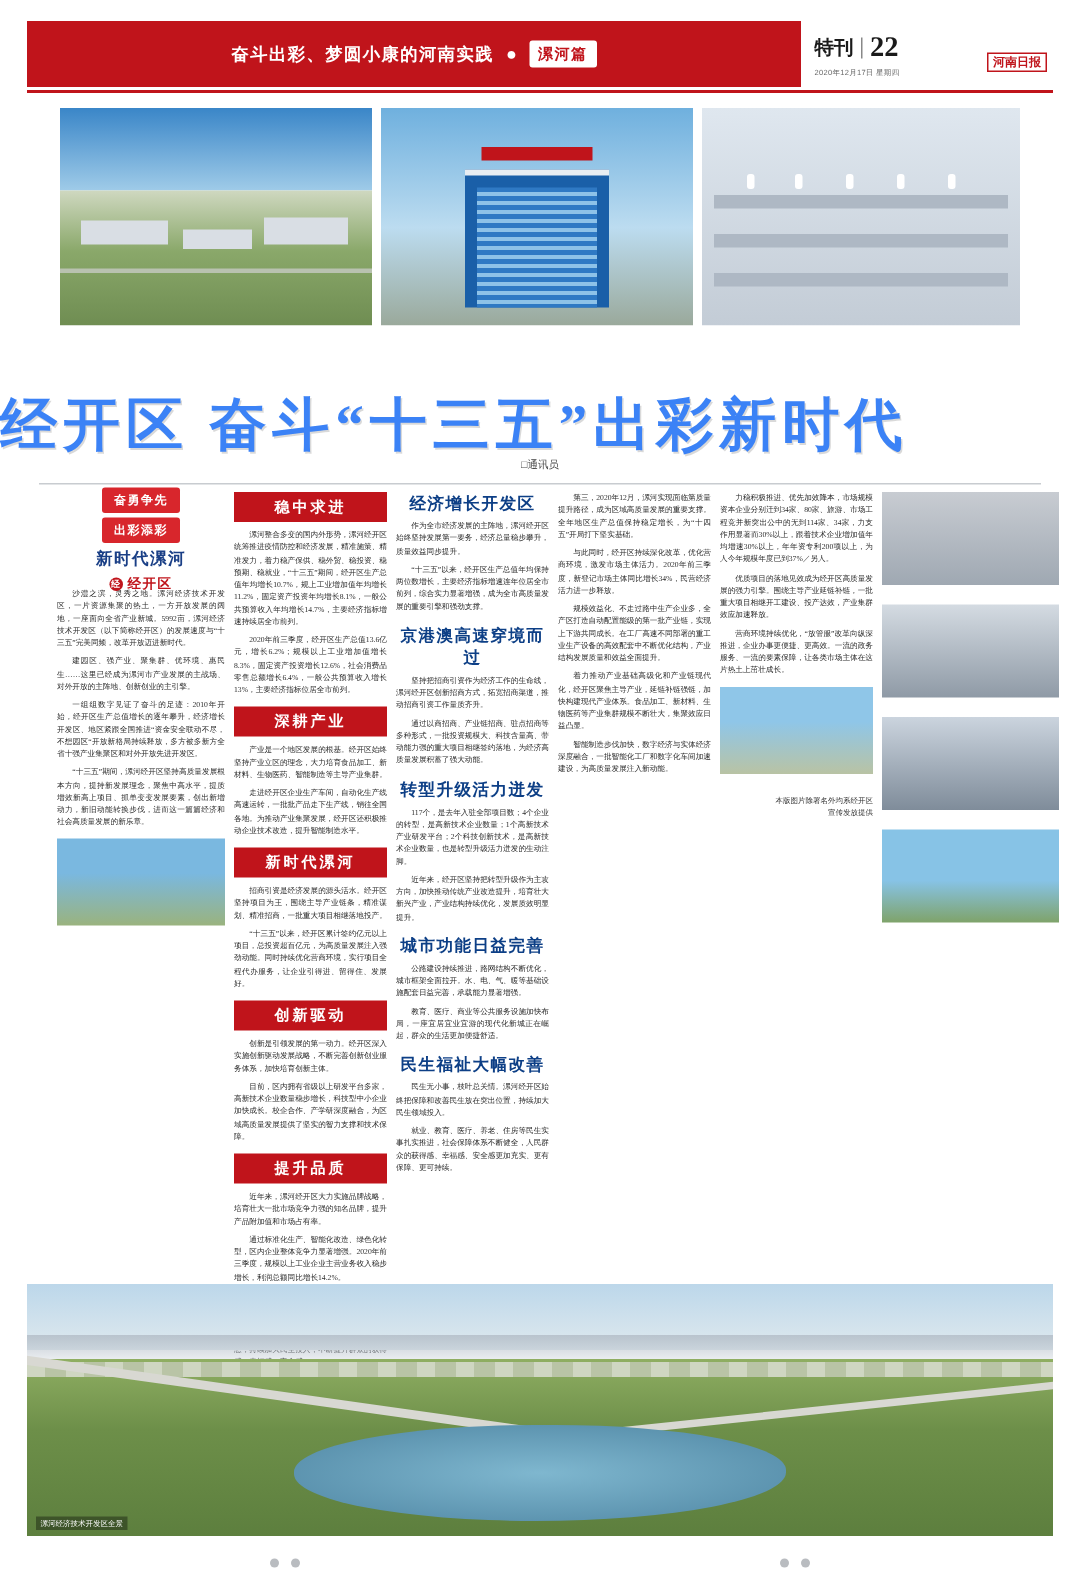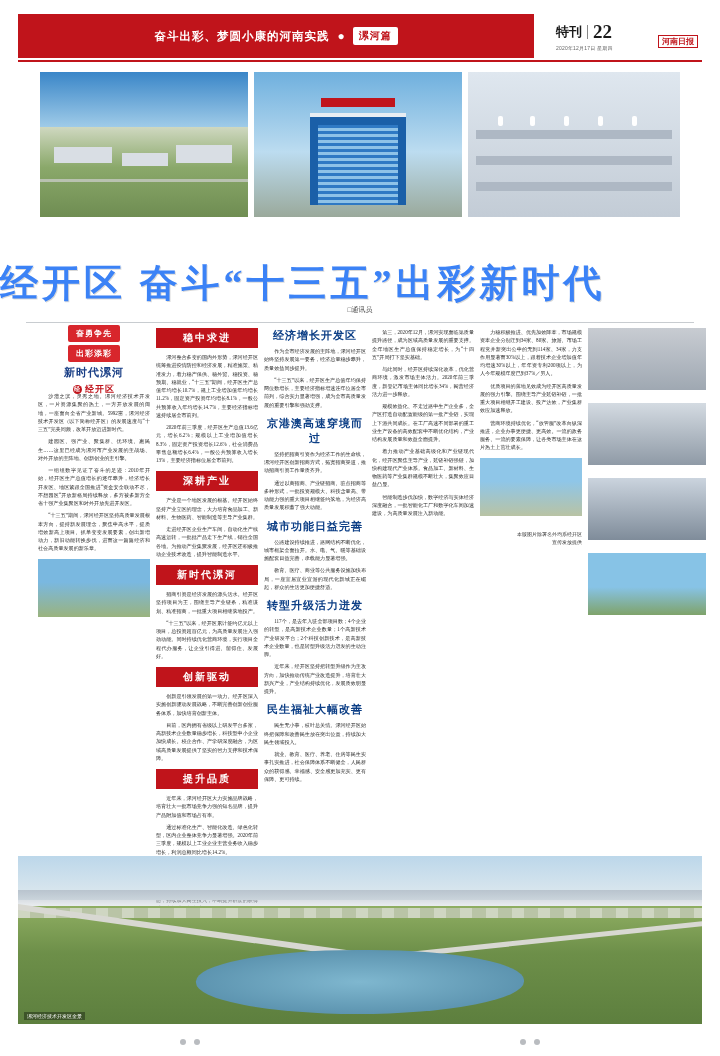--- a/index.html
+++ b/index.html
@@ -39,21 +39,21 @@
     font-family: "Liberation Serif", serif;
   }
   .masthead-dot { color: #ffffff; font-size: 12px; }
   .masthead-tag {
     background: #ffffff; color: #c0141b; font-size: 10px; font-weight: bold;
     padding: 2px 6px; border-radius: 2px; letter-spacing: 1px;
   }
   .masthead-right {
     width: 168px; height: 44px; background: #ffffff;
     display: flex; flex-direction: column; justify-content: center;
-    padding-left: 22px; position: relative;
+    padding-left: 9px; position: relative;
   }
   .masthead-special {
     font-size: 13px; color: #1a1a1a; font-weight: bold;
     font-family: "Liberation Serif", serif;
     display: flex; align-items: center; gap: 5px;
   }
   .masthead-special .bar { display:inline-block; width:1px; height:14px; background:#888; }
   .masthead-special .num { font-size: 19px; }
   .masthead-meta {
     font-size: 5px; color: #666; margin-top: 2px; letter-spacing: .2px;
@@ -359,31 +359,31 @@
         </div>
       </div>
       <div class="block">
         <div class="subhead">京港澳高速穿境而过</div>
         <div class="ptext">
           <p>坚持把招商引资作为经济工作的生命线，漯河经开区创新招商方式，拓宽招商渠道，推动招商引资工作量质齐升。</p>
           <p>通过以商招商、产业链招商、驻点招商等多种形式，一批投资规模大、科技含量高、带动能力强的重大项目相继签约落地，为经济高质量发展积蓄了强大动能。</p>
         </div>
       </div>
       <div class="block">
+        <div class="subhead">转型升级活力迸发</div>
+        <div class="ptext">
+          <p>117个，是去年入驻全部项目数；4个企业的转型，是高新技术企业数量；1个高新技术产业研发平台；2个科技创新技术，是高新技术企业数量，也是转型升级活力迸发的生动注脚。</p>
+          <p>近年来，经开区坚持把转型升级作为主攻方向，加快推动传统产业改造提升，培育壮大新兴产业，产业结构持续优化，发展质效明显提升。</p>
+        </div>
+      </div>
+      <div class="block">
         <div class="subhead">城市功能日益完善</div>
         <div class="ptext">
           <p>公路建设持续推进，路网结构不断优化，城市框架全面拉开。水、电、气、暖等基础设施配套日益完善，承载能力显著增强。</p>
           <p>教育、医疗、商业等公共服务设施加快布局，一座宜居宜业宜游的现代化新城正在崛起，群众的生活更加便捷舒适。</p>
-        </div>
-      </div>
-      <div class="block">
-        <div class="subhead">转型升级活力迸发</div>
-        <div class="ptext">
-          <p>117个，是去年入驻全部项目数；4个企业的转型，是高新技术企业数量；1个高新技术产业研发平台；2个科技创新技术，是高新技术企业数量，也是转型升级活力迸发的生动注脚。</p>
-          <p>近年来，经开区坚持把转型升级作为主攻方向，加快推动传统产业改造提升，培育壮大新兴产业，产业结构持续优化，发展质效明显提升。</p>
         </div>
       </div>
       <div class="block">
         <div class="subhead">民生福祉大幅改善</div>
         <div class="ptext">
           <p>民生无小事，枝叶总关情。漯河经开区始终把保障和改善民生放在突出位置，持续加大民生领域投入。</p>
           <p>就业、教育、医疗、养老、住房等民生实事扎实推进，社会保障体系不断健全，人民群众的获得感、幸福感、安全感更加充实、更有保障、更可持续。</p>
         </div>
       </div>
     </div>

